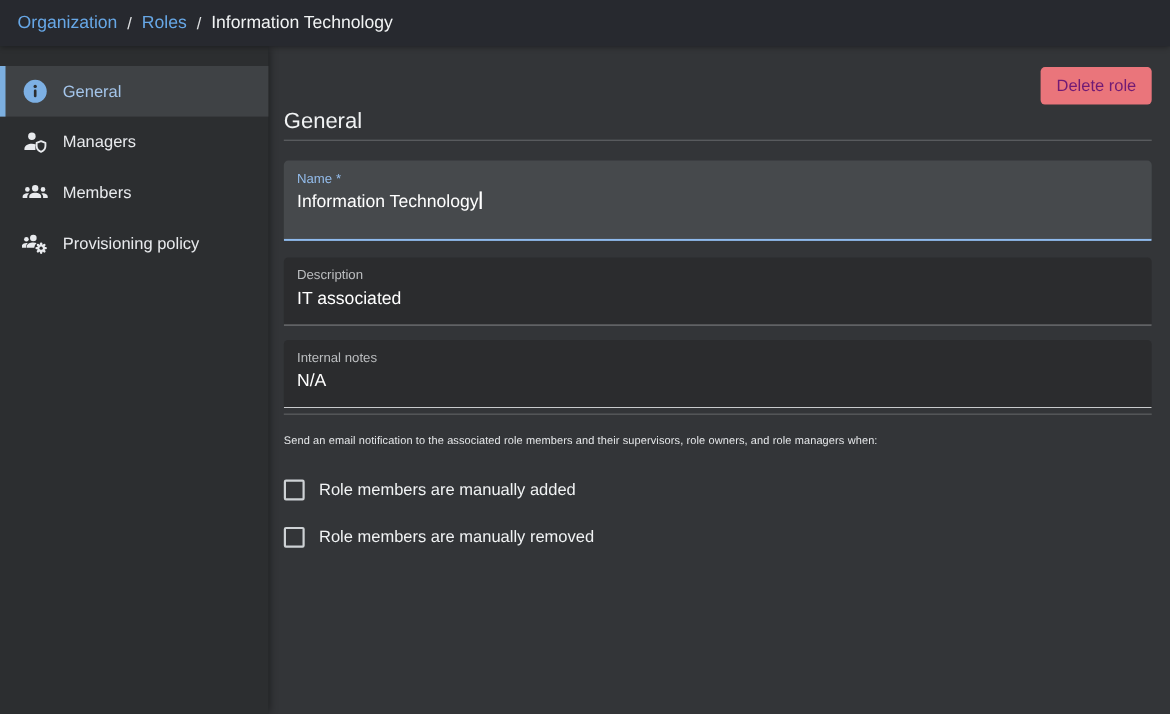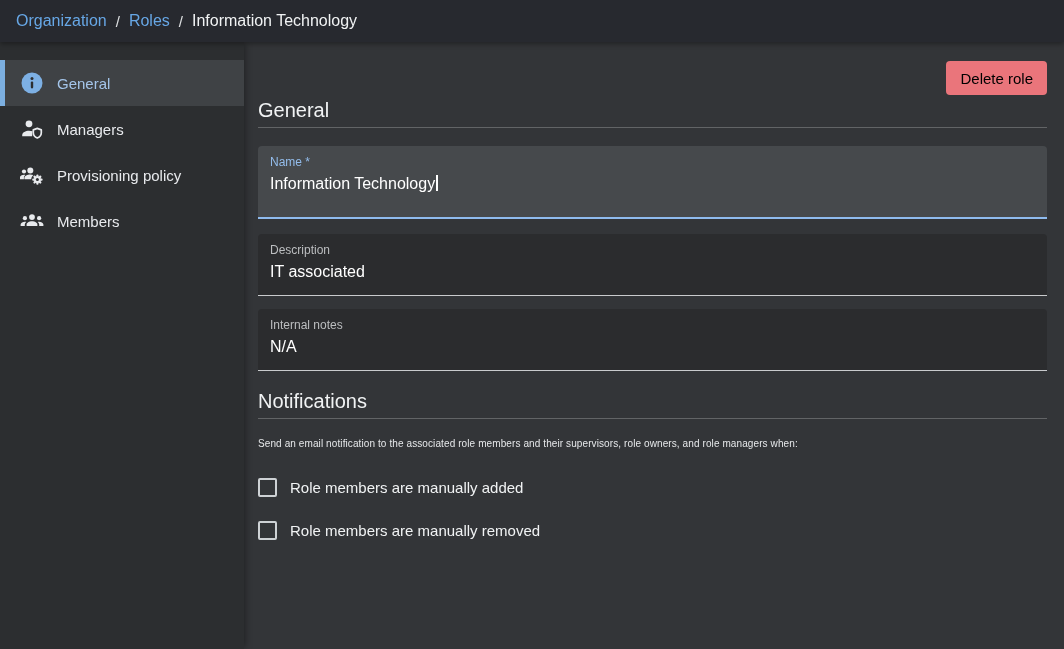--- a/index.html
+++ b/index.html
@@ -23,21 +23,21 @@
   .nav-item { height:46px; display:flex; align-items:center; gap:13px;
               padding-left:15px; border-left:5px solid transparent;
               color:#e8eaed; font-size:15px; cursor:pointer; }
   .nav-item.selected { background:#3f4245; border-left-color:#7cafe0; color:#a4c5ea; }
   .nav-ic { width:24px; height:24px; display:flex; align-items:center; justify-content:center; flex:none; }
   .nav-ic svg { width:24px; height:24px; }
 
   
   .main { flex:1; padding:19px 17px 0 14px; background:#333538; }
   .btn-row { display:flex; justify-content:flex-end; height:34px; }
-  .delete-btn { background:#ea757b; color:#000000; border:none; border-radius:4px;
+  .delete-btn { background:#ea757b; color:#701a75; border:none; border-radius:4px;
                 font-size:15px; font-family:inherit; padding:0 14px; height:34px; cursor:pointer; }
 
   .section-title { font-size:20px; font-weight:400; color:#f1f3f4; line-height:23px; }
   .title-general { margin-top:4px; }
   .title-notif { margin-top:19px; }
   .rule { border:none; border-top:1px solid #626466; margin-top:5px; }
 
   .field { border-radius:4px 4px 0 0; padding:9px 12px 0; cursor:text; }
   .field-label { font-size:12px; }
   .field-value { font-size:16px; color:#ffffff; margin-top:5px; line-height:19px; }
@@ -93,49 +93,49 @@
           <path d="M2.2 19.3v-1c0-3 3.4-4.6 6.8-4.6 1.3 0 2.5.2 3.6.6-.3.8-.4 1.5-.4 2.2v2.8z"></path>
           <path d="M17.3 11.4l4 1.5v2.9c0 2.7-1.7 4.3-4 5.2-2.3-.9-4-2.5-4-5.2v-2.9z" fill="none" stroke="#e8eaed" stroke-width="1.7" stroke-linejoin="round"></path>
         </svg>
       </span>
       <span>Managers</span>
     </div>
 
     <div class="nav-item">
       <span class="nav-ic">
         <svg viewBox="0 0 24 24" fill="#e8eaed">
+          <circle cx="12" cy="8.1" r="2.9"></circle>
+          <circle cx="4.9" cy="9.2" r="2.1"></circle>
+          <circle cx="19.1" cy="9.2" r="2.1"></circle>
+          <path d="M12 12.3c2.9 0 5.4 1.4 5.4 3.3v1.5H6.6v-1.5c0-1.9 2.5-3.3 5.4-3.3z"></path>
+          <path d="M4.9 12.7c.5 0 1 .1 1.5.2-1 .8-1.6 1.7-1.6 2.7v1.5H.6v-1.5c0-1.7 2.4-2.9 4.3-2.9z"></path>
+          <path d="M19.1 12.7c1.9 0 4.3 1.2 4.3 2.9v1.5h-4.2v-1.5c0-1-.6-1.9-1.6-2.7.5-.1 1-.2 1.5-.2z"></path>
+        </svg>
+      </span>
+      <span>Members</span>
+    </div>
+
+    <div class="nav-item">
+      <span class="nav-ic">
+        <svg viewBox="0 0 24 24" fill="#e8eaed">
           <circle cx="10.3" cy="7.4" r="3"></circle>
           <circle cx="4" cy="8.5" r="2.1"></circle>
           <path d="M10.3 11.4c1.1 0 2.1.2 3 .5a6.4 6.4 0 0 0-2.2 4.3H4.4v-1.4c0-2 2.9-3.4 5.9-3.4z"></path>
           <path d="M4 11.8c.5 0 .9.1 1.3.2-.9.8-1.4 1.7-1.4 2.6v1.6H-.2v-1.5c0-1.7 2.3-2.9 4.2-2.9z"></path>
           <g transform="translate(17.4 16.6)">
             <rect x="-1.1" y="-5.2" width="2.2" height="10.4" rx="1"></rect>
             <rect x="-1.1" y="-5.2" width="2.2" height="10.4" rx="1" transform="rotate(45)"></rect>
             <rect x="-1.1" y="-5.2" width="2.2" height="10.4" rx="1" transform="rotate(90)"></rect>
             <rect x="-1.1" y="-5.2" width="2.2" height="10.4" rx="1" transform="rotate(135)"></rect>
             <circle r="3.4"></circle>
             <circle r="1.5" fill="#2c2e30"></circle>
           </g>
         </svg>
       </span>
       <span>Provisioning policy</span>
-    </div>
-
-    <div class="nav-item">
-      <span class="nav-ic">
-        <svg viewBox="0 0 24 24" fill="#e8eaed">
-          <circle cx="12" cy="8.1" r="2.9"></circle>
-          <circle cx="4.9" cy="9.2" r="2.1"></circle>
-          <circle cx="19.1" cy="9.2" r="2.1"></circle>
-          <path d="M12 12.3c2.9 0 5.4 1.4 5.4 3.3v1.5H6.6v-1.5c0-1.9 2.5-3.3 5.4-3.3z"></path>
-          <path d="M4.9 12.7c.5 0 1 .1 1.5.2-1 .8-1.6 1.7-1.6 2.7v1.5H.6v-1.5c0-1.7 2.4-2.9 4.3-2.9z"></path>
-          <path d="M19.1 12.7c1.9 0 4.3 1.2 4.3 2.9v1.5h-4.2v-1.5c0-1-.6-1.9-1.6-2.7.5-.1 1-.2 1.5-.2z"></path>
-        </svg>
-      </span>
-      <span>Members</span>
     </div>
   </aside>
 
   <main class="main">
 
     <div class="btn-row">
       <button class="delete-btn">Delete role</button>
     </div>
 
     <h2 class="section-title title-general">General</h2>
@@ -149,21 +149,20 @@
     <div class="field plain field-desc">
       <div class="field-label">Description</div>
       <div class="field-value">IT associated</div>
     </div>
 
     <div class="field plain field-notes">
       <div class="field-label">Internal notes</div>
       <div class="field-value">N/A</div>
     </div>
 
-    <h2 class="section-title title-notif">Notifications</h2>
     <hr class="rule">
 
     <p class="note-text">Send an email notification to the associated role members and their supervisors, role owners, and role managers when:</p>
 
     <div class="checkbox-row cb-row-1">
       <span class="checkbox"></span>
       <span class="cb-label">Role members are manually added</span>
     </div>
 
     <div class="checkbox-row cb-row-2">

